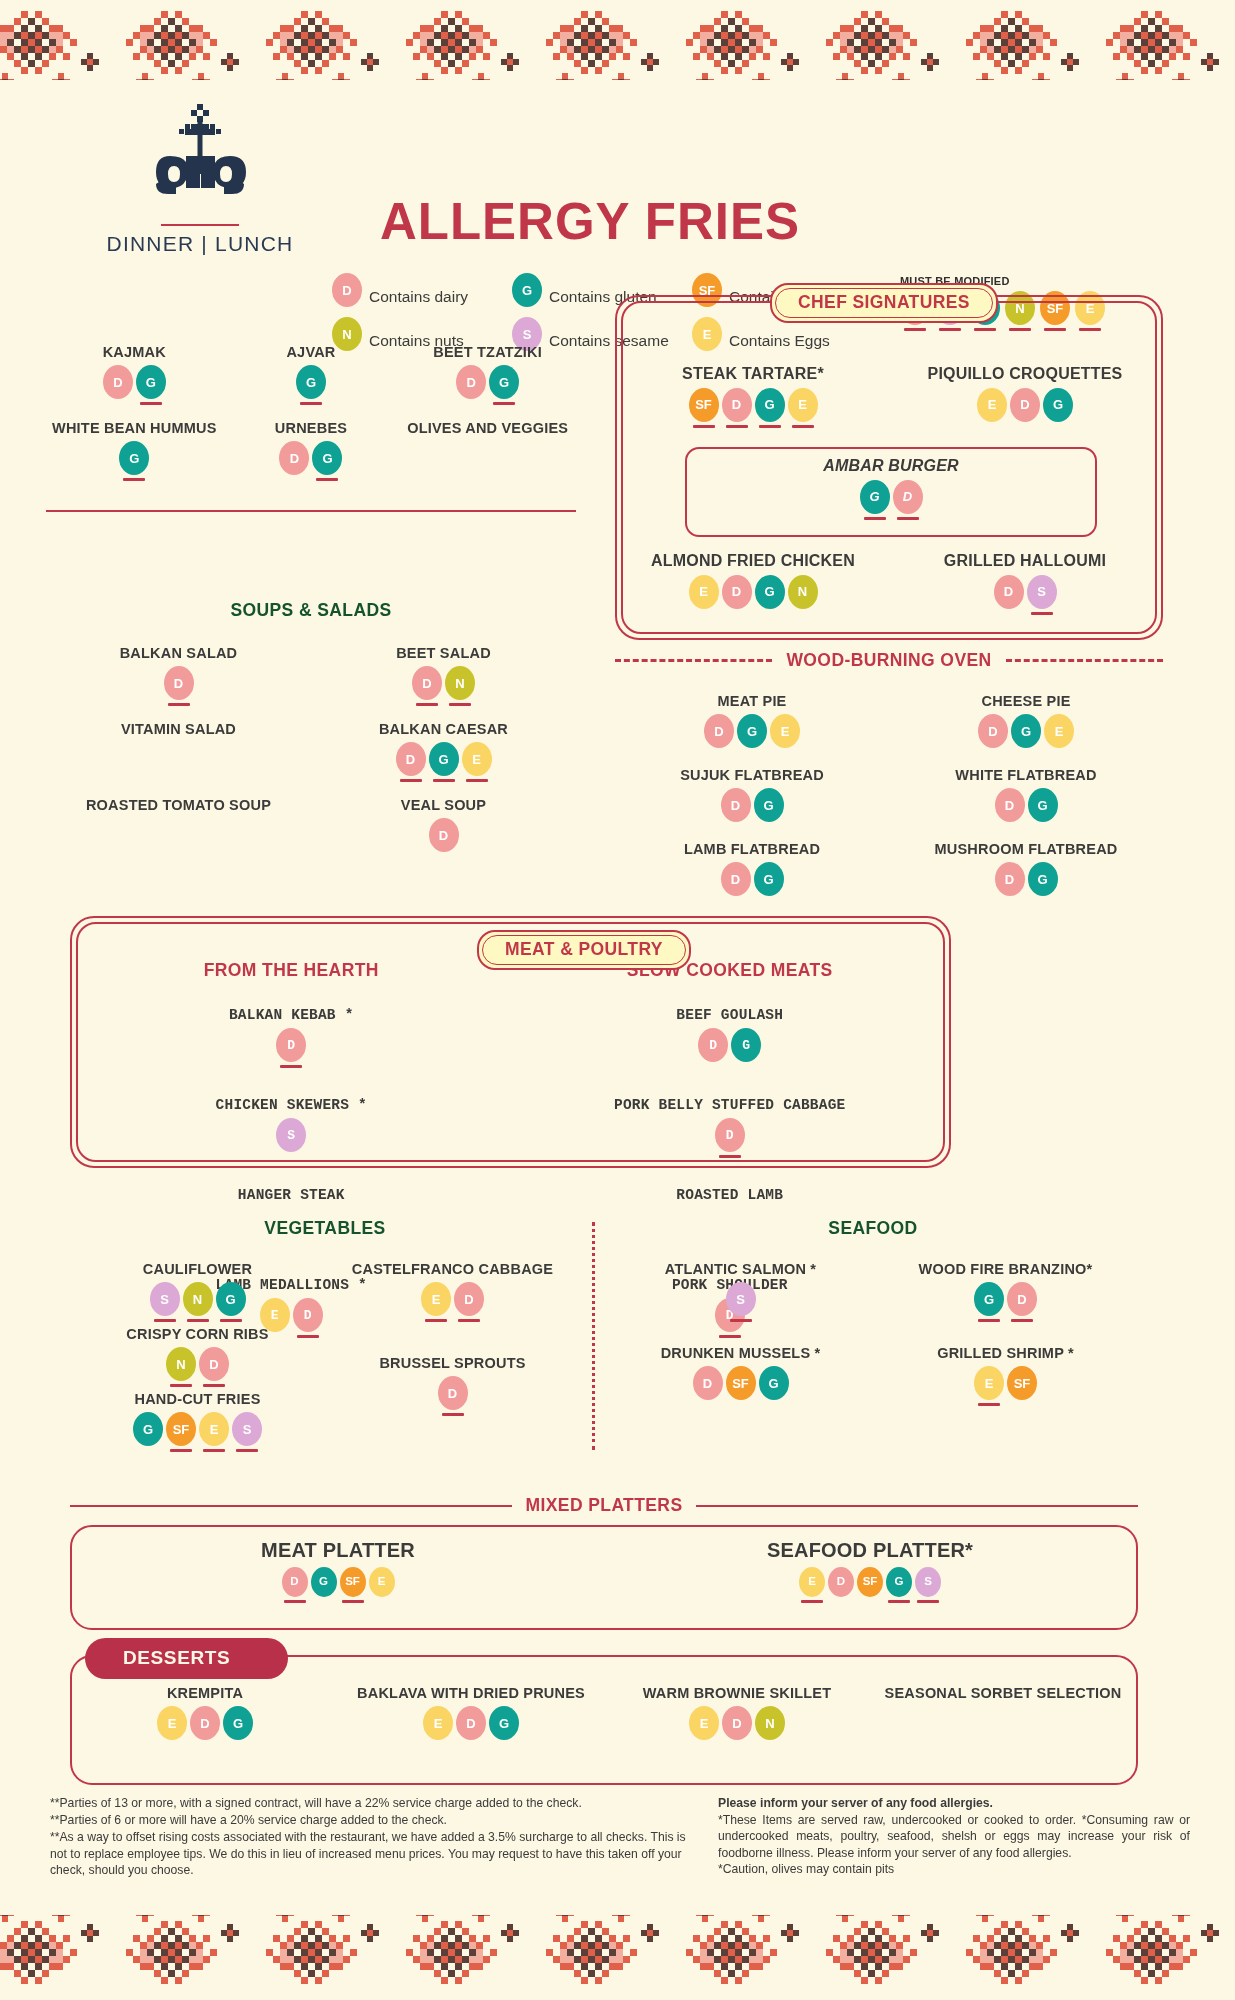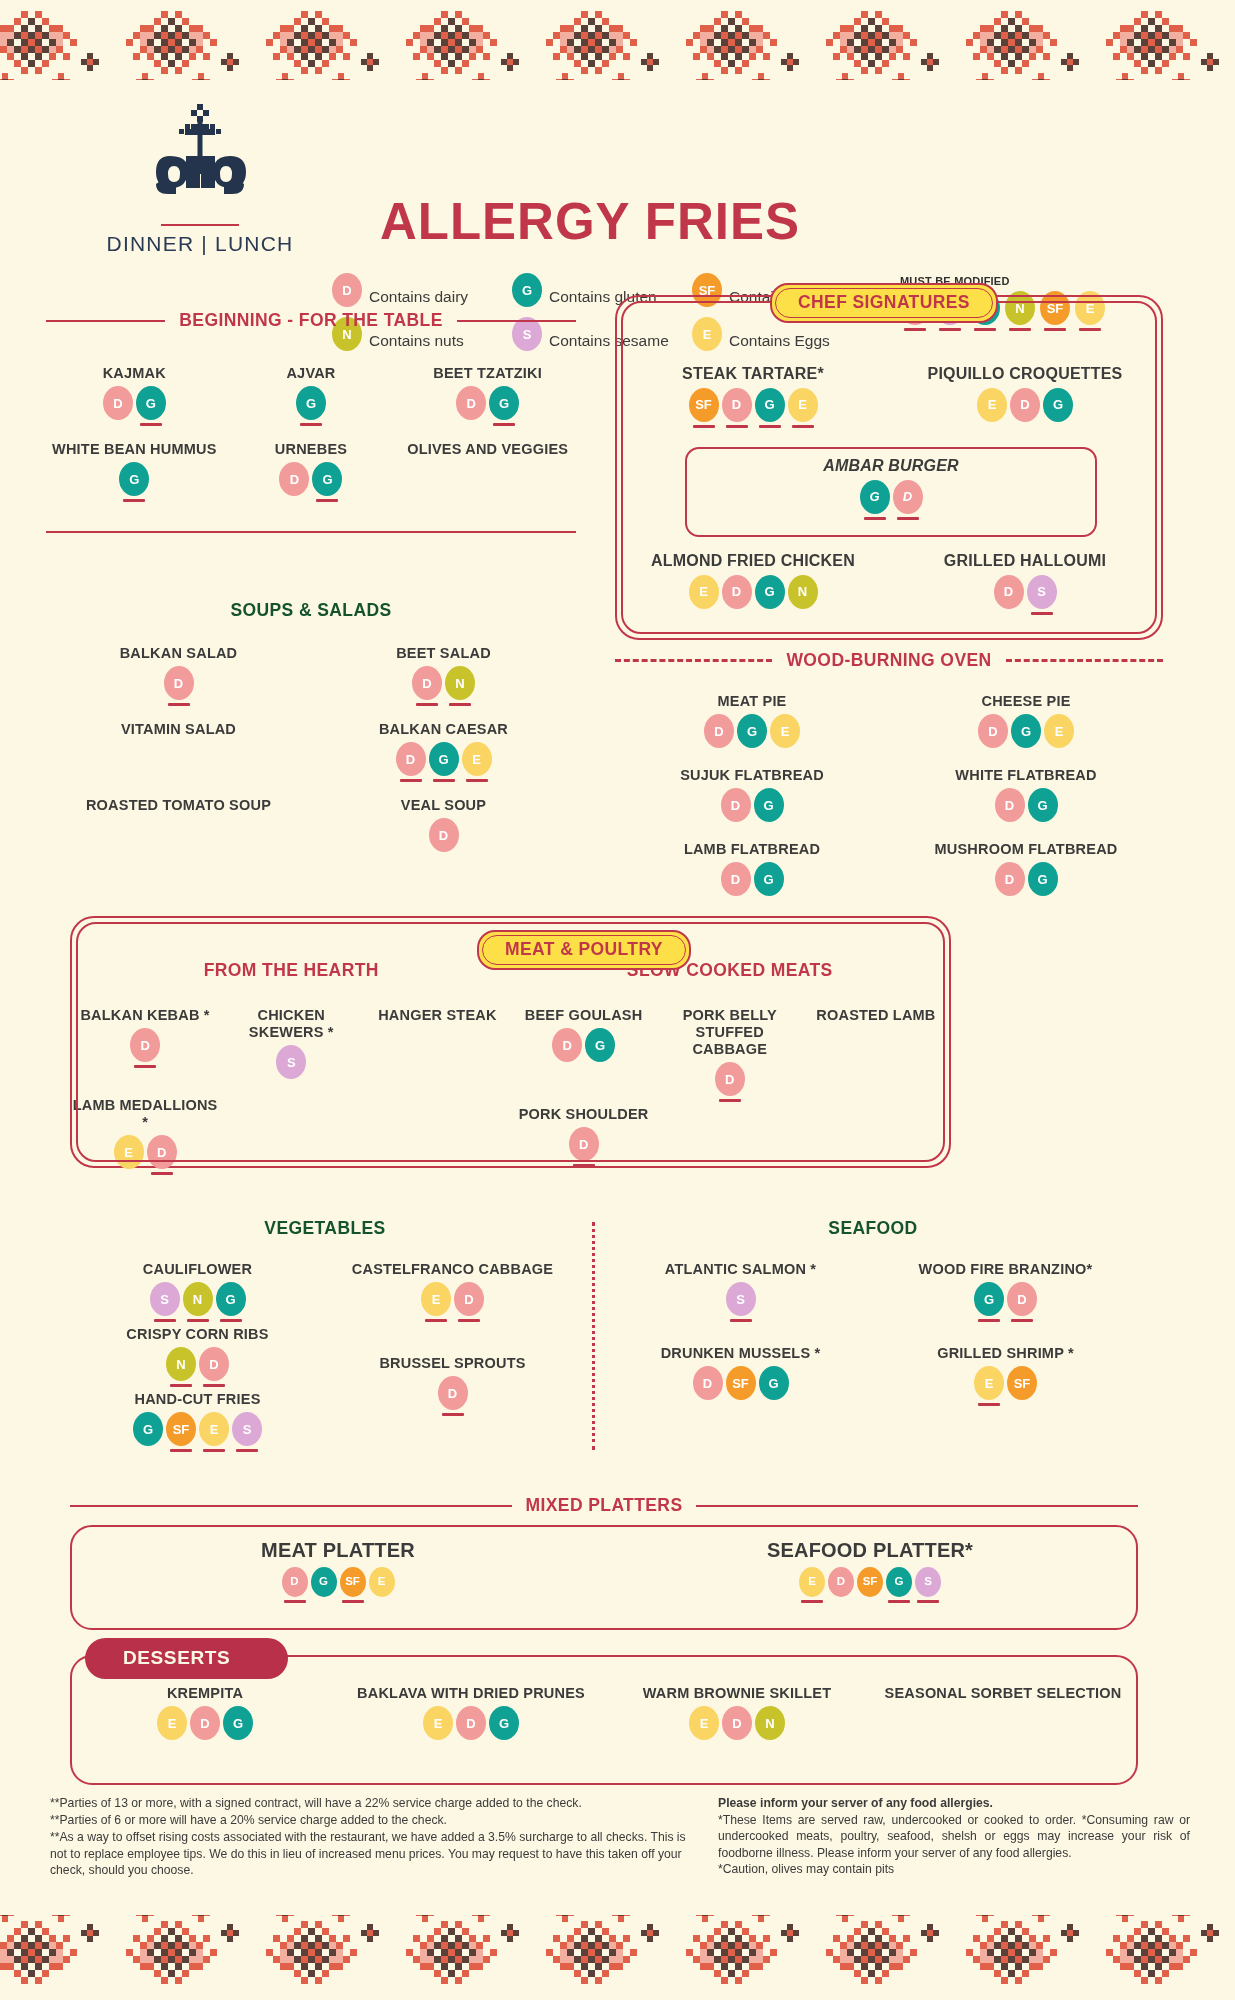--- a/index.html
+++ b/index.html
@@ -69,21 +69,21 @@
   .dish-name.big { font-size:20px; }
   .dish-name.mid { font-size:16px; }
 
   
   .panel { position:absolute; border:2.5px solid #C1374A; border-radius:22px; }
   .panel-dbl { position:absolute; border:2px solid #C1374A; border-radius:24px; }
   .panel-dbl::after {
     content:""; position:absolute; inset:4px; border:2px solid #C1374A; border-radius:20px;
   }
   .tab-pill {
-    position:absolute; background:#fde047; border:2px solid #C1374A; border-radius:18px;
+    position:absolute; background:#fef9c3; border:2px solid #C1374A; border-radius:18px;
     padding:7px 26px 8px; font-size:17.5px; font-weight:bold; color:#C1374A; letter-spacing:.4px;
     white-space:nowrap; z-index:4;
   }
   .tab-pill.dbl::after {
     content:""; position:absolute; inset:3px; border:1.5px solid #C1374A; border-radius:15px;
   }
   .inner-box { border:2.5px solid #C1374A; border-radius:14px;font-style:italic; }
 
   
   #beginning { position:absolute; left:46px; top:310px; width:530px; }
@@ -104,21 +104,21 @@
 
   #oven { position:absolute; left:615px; top:650px; width:548px; }
   #oven .grid { display:grid; grid-template-columns:1fr 1fr; margin-top:22px; row-gap:4px; }
 
   
   #meat { left:70px; top:916px; width:881px; height:252px; }
   #meat-tab { left:477px; top:930px; }
   #meat .cols { position:absolute; top:42px; left:0; width:100%;
                 display:grid; grid-template-columns:1fr 1fr; }
   #meat .subhead { font-size:17.5px; font-weight:bold; color:#C1374A; text-align:center; letter-spacing:.4px; }
-  #meat .pairs { display:grid; grid-template-columns:1fr 1fr 1fr; margin-top:26px; }
+  #meat .pairs { display:grid; grid-template-columns:1fr; margin-top:26px;font-family:Liberation Mono, monospace; }
 
   
   #veg { position:absolute; left:70px; top:1218px; width:510px; }
   #veg .grid { display:grid; grid-template-columns:1fr 1fr; margin-top:22px; }
   #seafood { position:absolute; left:608px; top:1218px; width:530px; }
   #seafood .grid { display:grid; grid-template-columns:1fr 1fr; margin-top:22px; }
   .v-divider { position:absolute; left:592px; top:1222px; width:0; height:228px;
                border-left:3px dotted #C1374A; }
 
   
@@ -339,25 +339,20 @@
           </div>
           <div class="badge-cell">
             <div class="badge" style="background: rgb(250, 213, 100);">E</div>
             <div class="ul"></div>
           </div>
         </div>
     </div>
   </div>
 
   <div id="beginning">
-    <div class="sec-head">
-      <span class="line"></span>
-      <span class="txt">BEGINNING - FOR THE TABLE</span>
-      <span class="line"></span>
-    </div>
     <div class="grid">
         <div class="dish" style="min-height: 72px;">
           <div class="dish-name">KAJMAK</div>
           <div class="badge-row">
             <div class="badge-cell">
               <div class="badge" style="background: rgb(242, 155, 155);">D</div>
               <div class="ul hidden"></div>
             </div>
             <div class="badge-cell">
               <div class="badge" style="background: rgb(15, 162, 148);">G</div>

